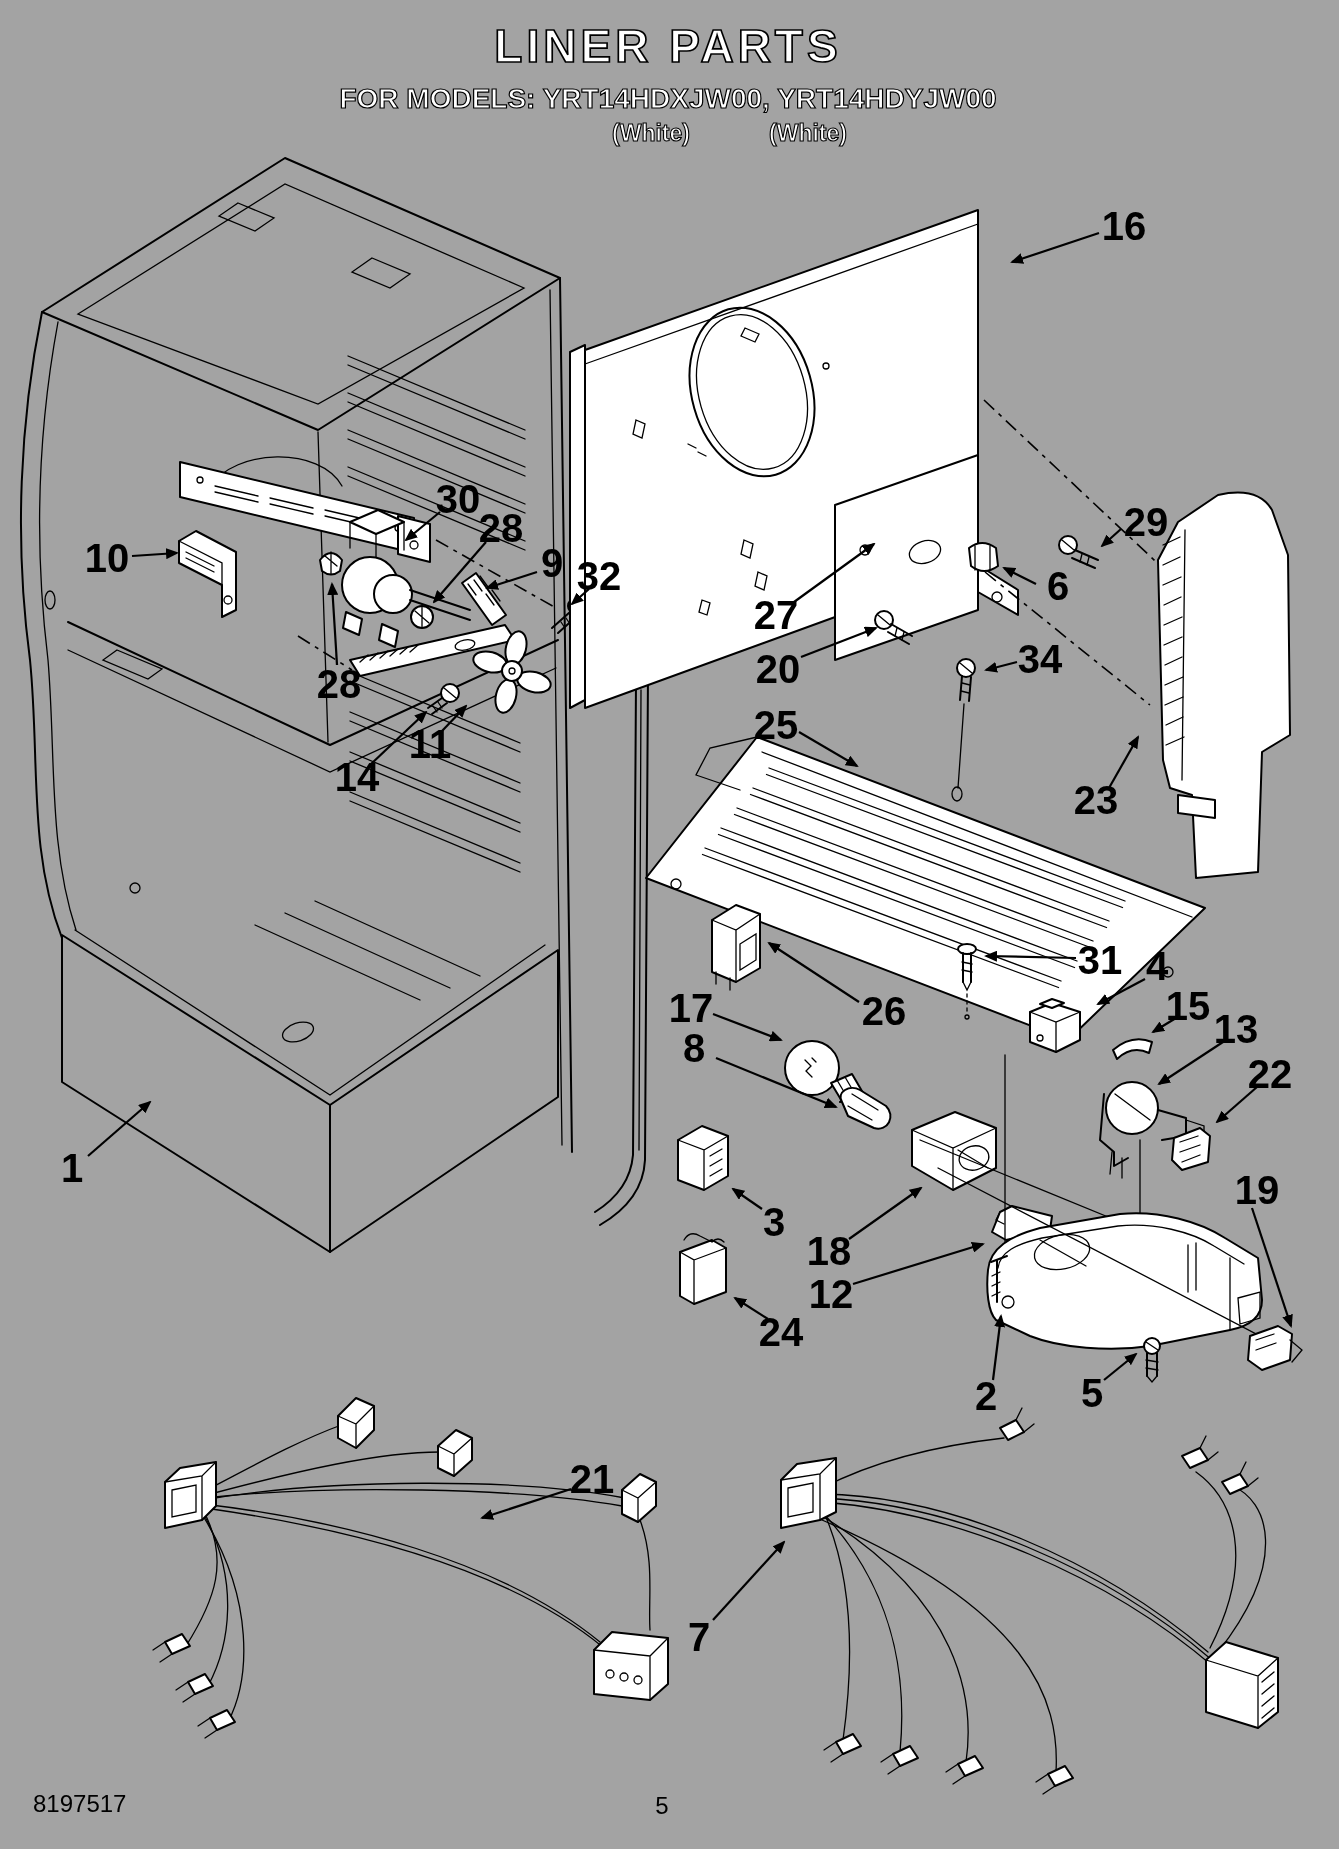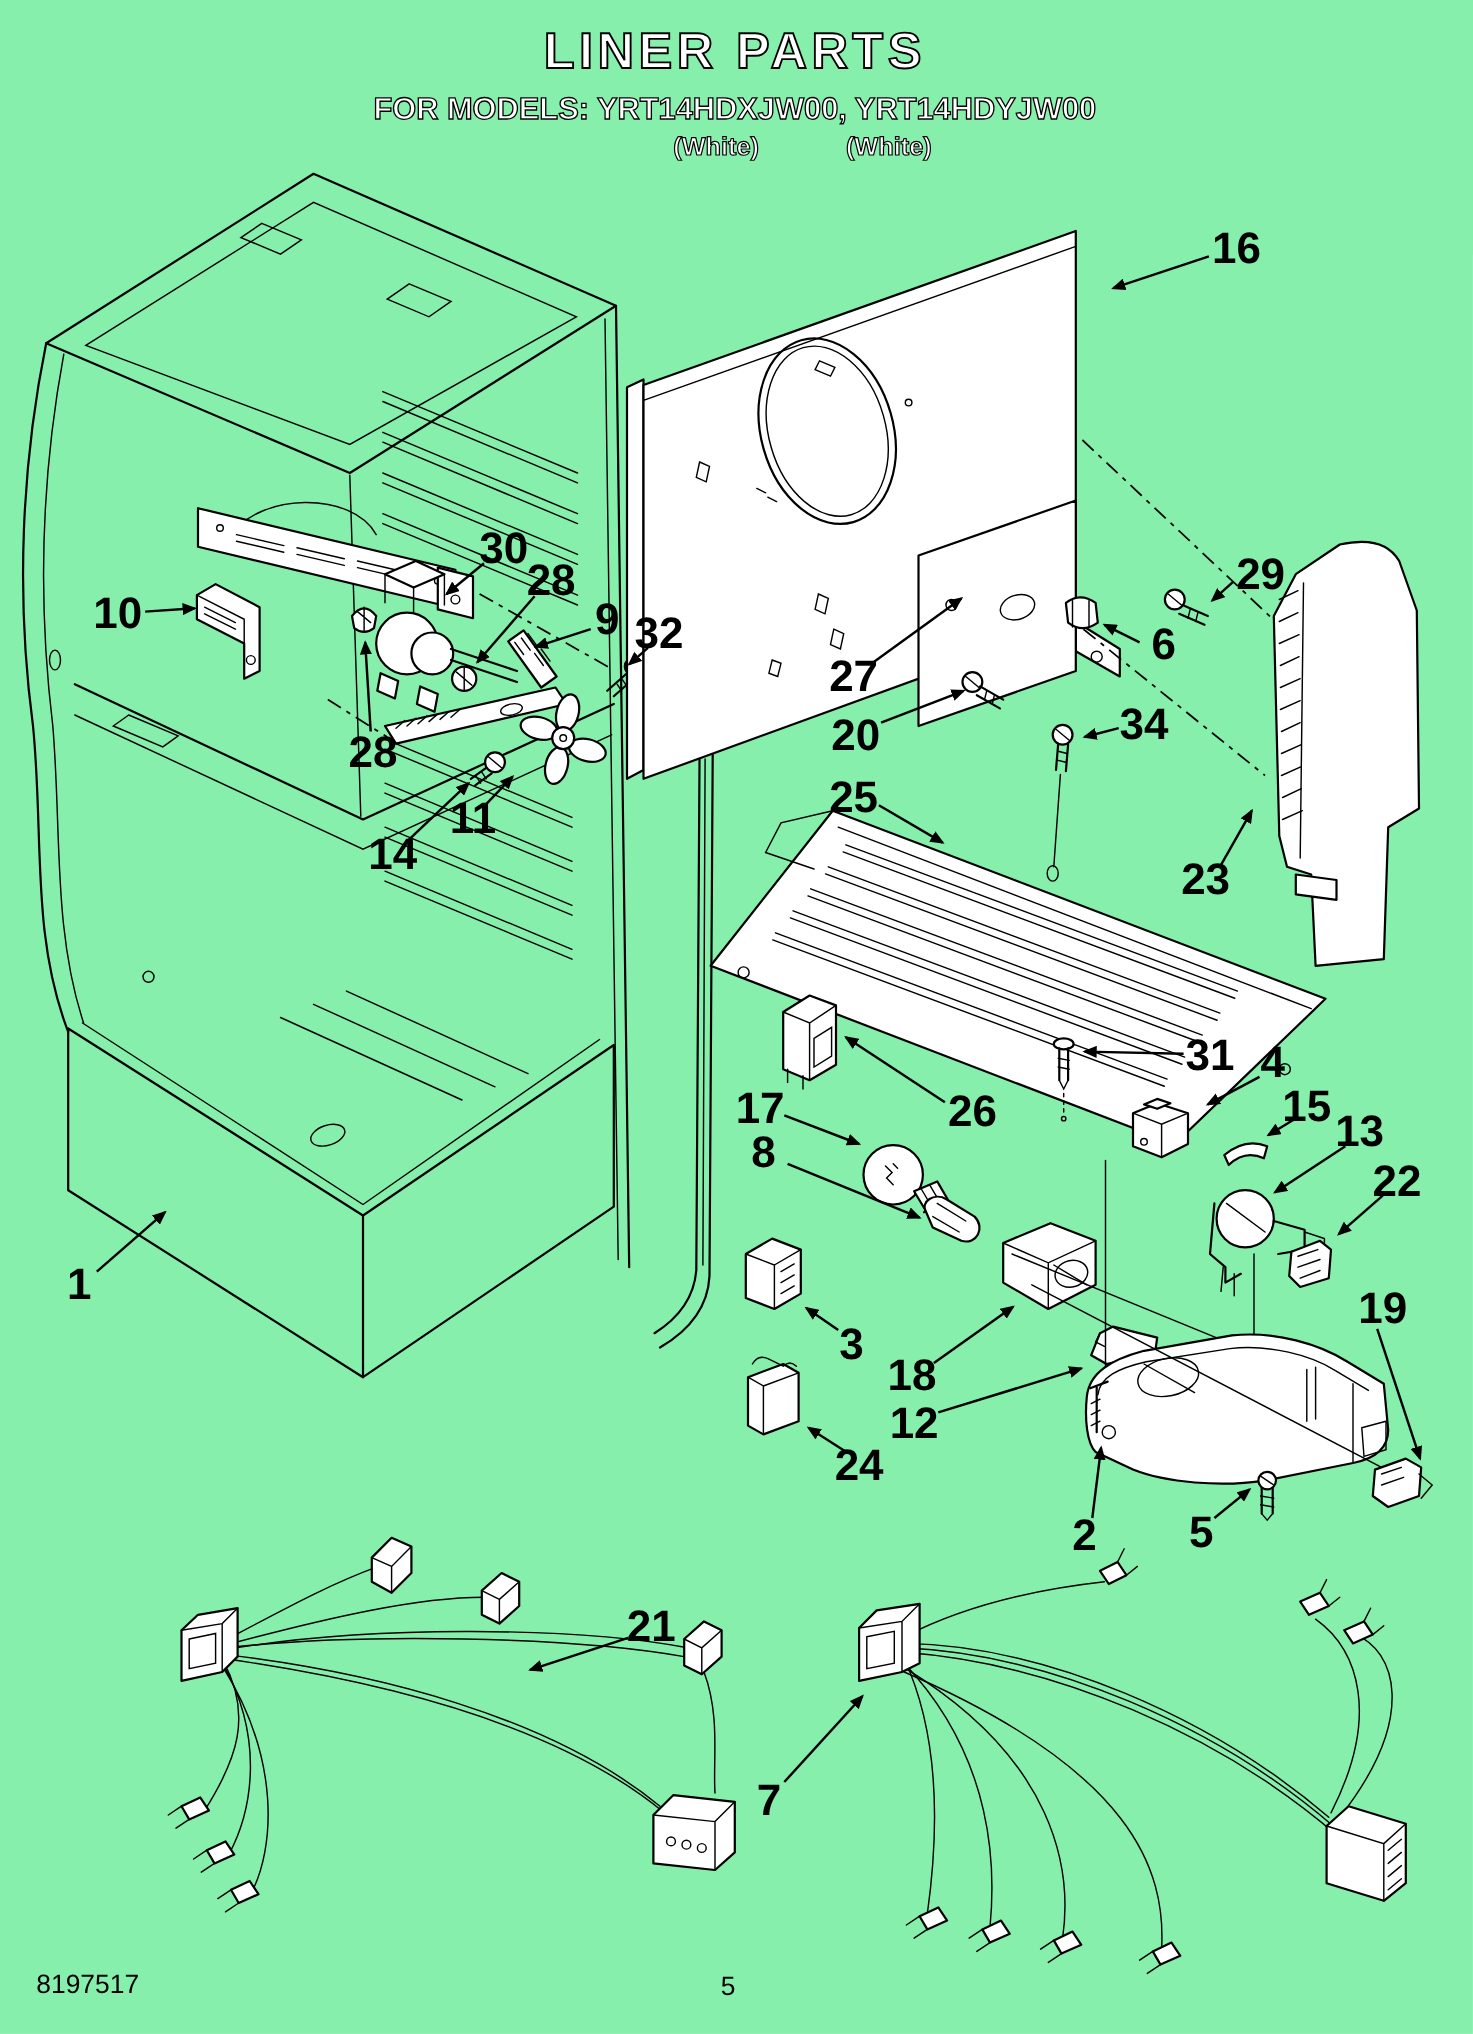--- a/index.html
+++ b/index.html
@@ -1,16 +1,16 @@
 <!DOCTYPE html>
 <html><head>
 <meta charset="utf-8">
 <style>
   html,body{margin:0;padding:0;background:#fff;}
-  #page{position:relative;width:1339px;height:1849px;background:#86efac;overflow:hidden;}
+  #page{position:relative;width:1339px;height:1849px;background:#a3a3a3;overflow:hidden;}
   svg{display:block;}
   .ln{fill:none;stroke:#000;stroke-width:2;stroke-linejoin:round;stroke-linecap:round;}
   .fw{fill:#fff;stroke:#000;stroke-width:2;stroke-linejoin:round;}
   .thin{fill:none;stroke:#000;stroke-width:1.3;stroke-linecap:round;}
   .dash{fill:none;stroke:#000;stroke-width:1.6;stroke-dasharray:14 6 4 6;}
   .leader{stroke:#000;stroke-width:2.2;fill:none;}
   text{font-family:"Liberation Sans",sans-serif;}
   text.callout{font-size:40px;font-weight:bold;fill:#000;text-anchor:middle;}
   text.t-title{font-size:46px;font-weight:bold;fill:#fff;stroke:#000;stroke-width:1.7;letter-spacing:4px;text-anchor:middle;}
   text.t-models{font-size:28px;font-weight:bold;fill:#fff;stroke:#000;stroke-width:1.2;text-anchor:middle;}

